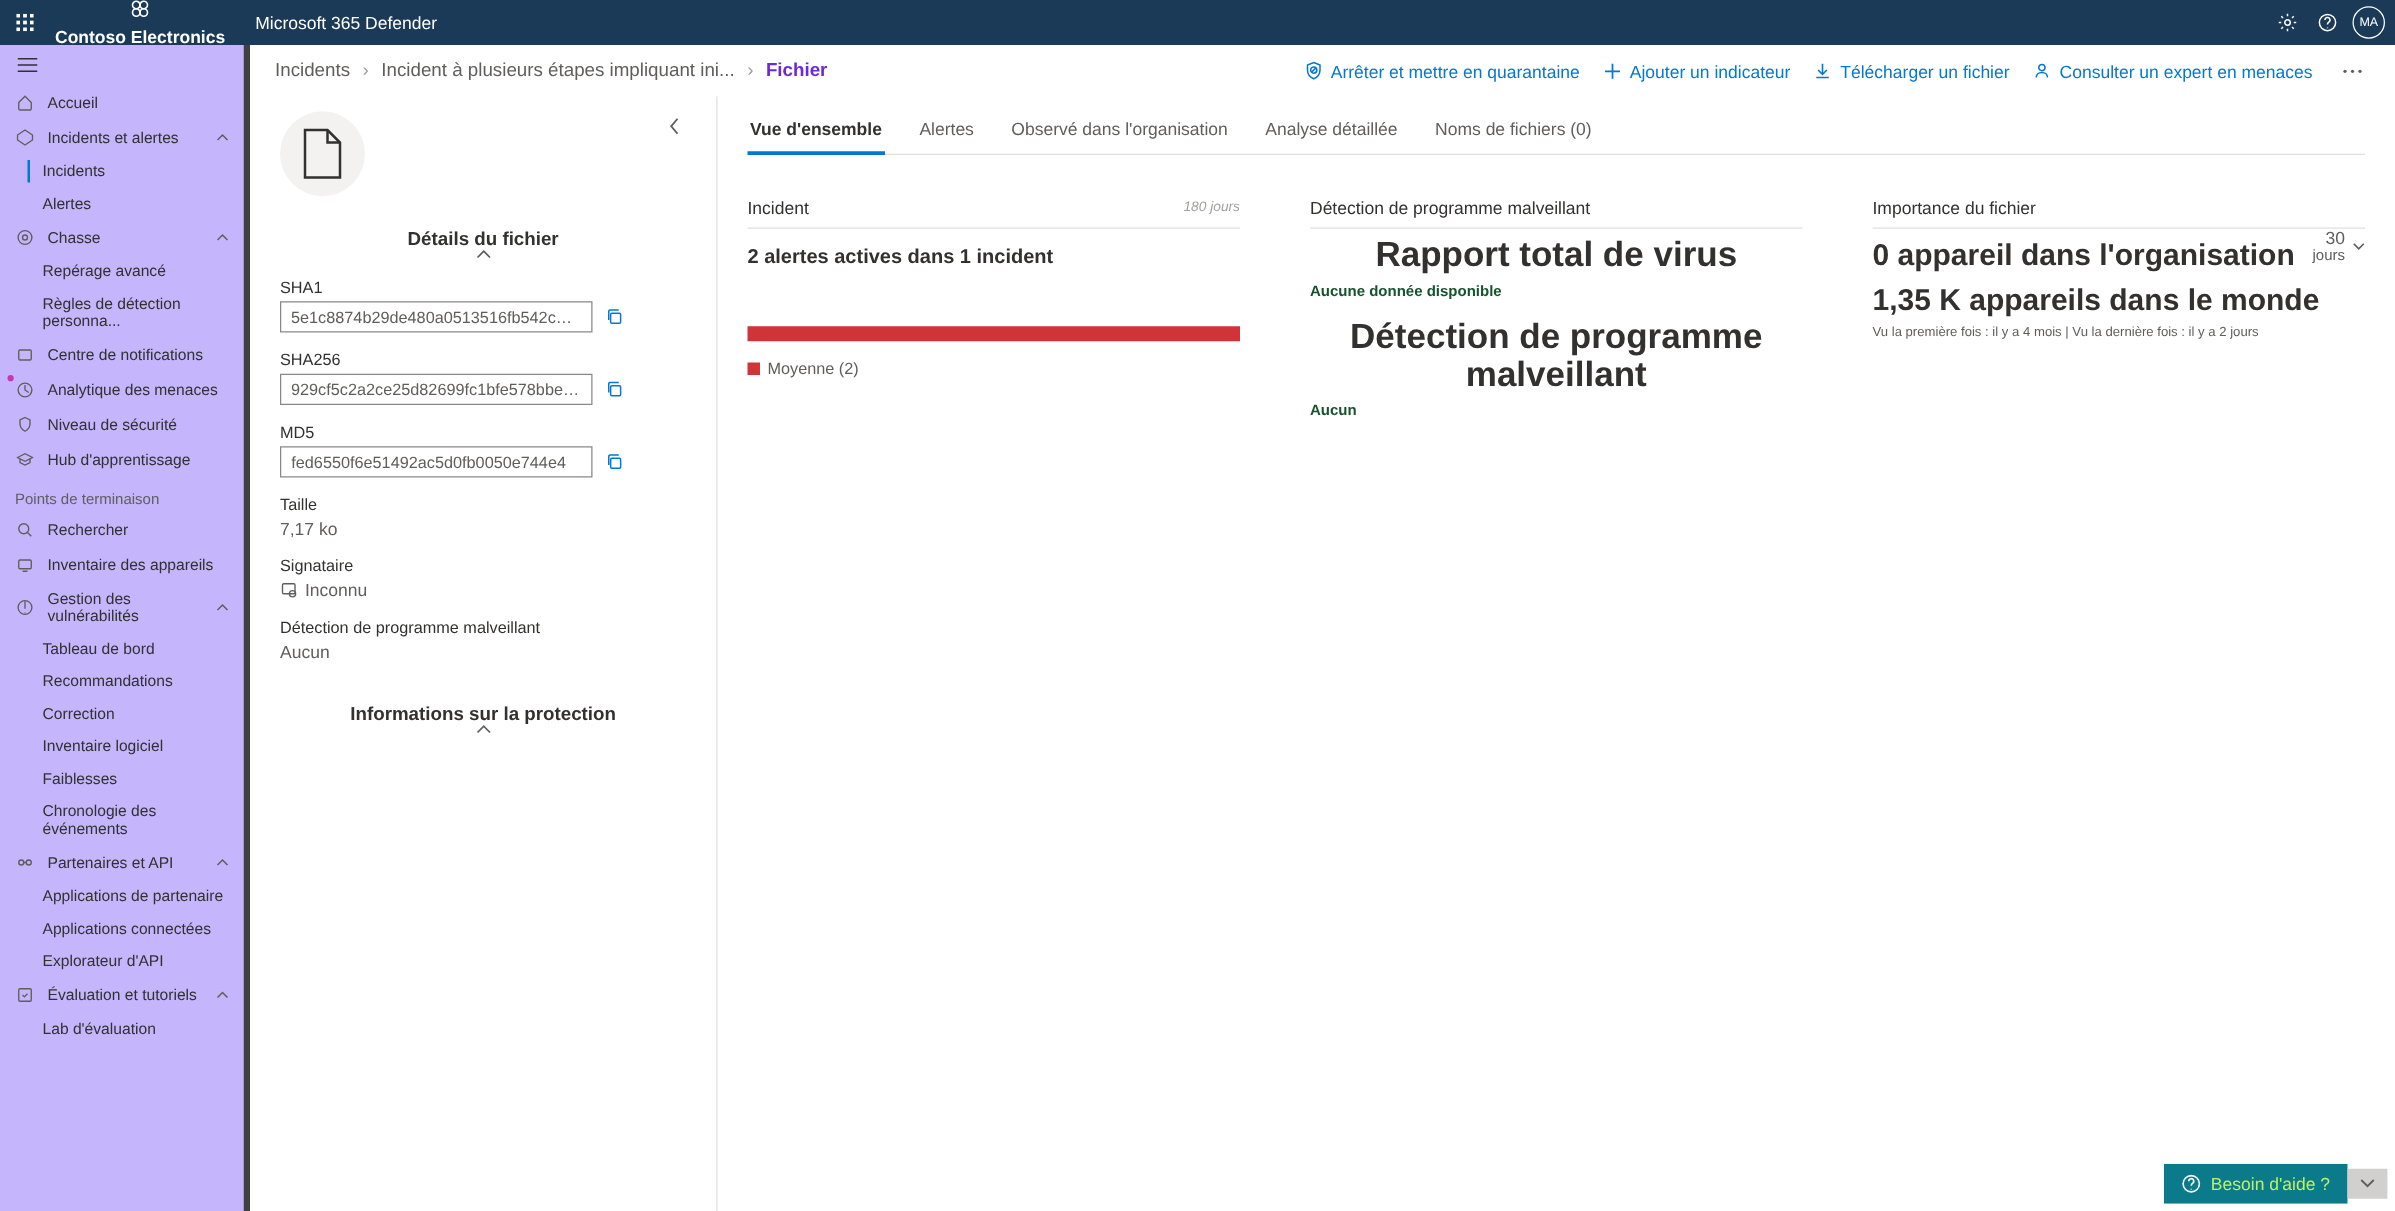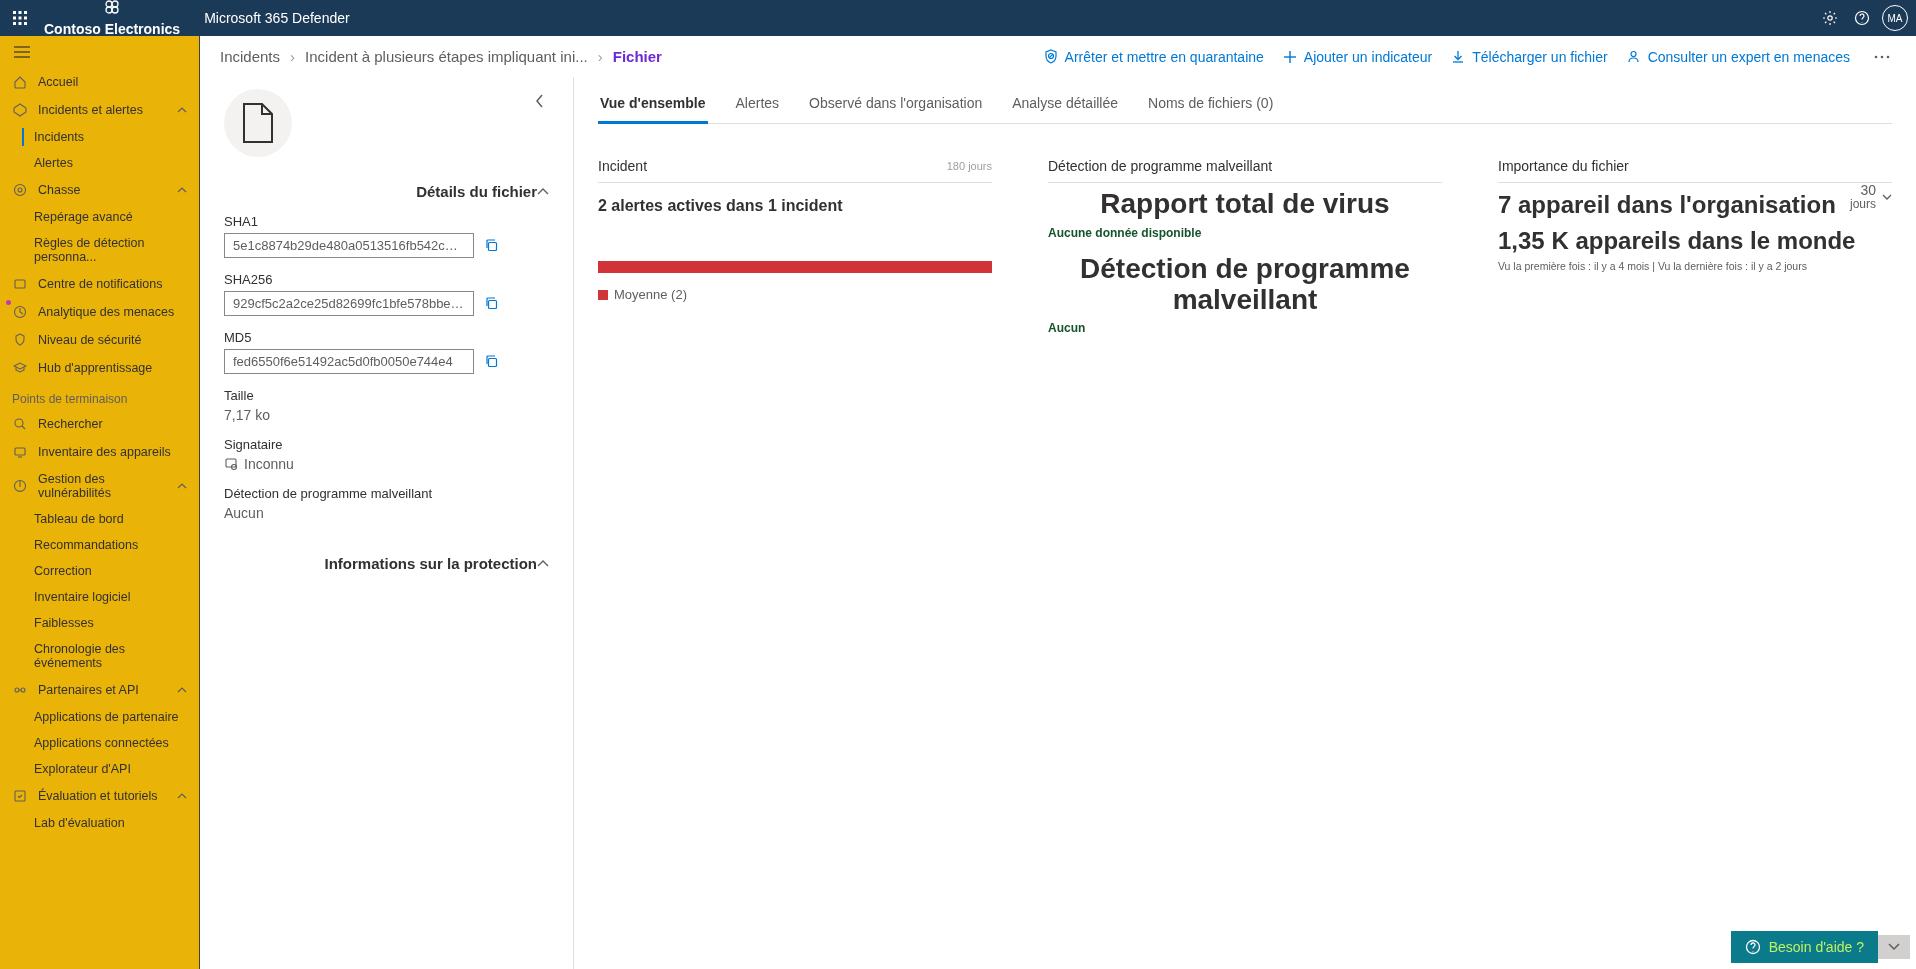--- a/index.html
+++ b/index.html
@@ -11,21 +11,21 @@
 .top-header .org { margin-left: 12px; font-size: 14px; font-weight: 600; display: flex; align-items: center; gap: 6px; flex-direction: column; }
 .top-header .product { margin-left: 24px; font-size: 14px; }
 .top-header .spacer { flex: 1; }
 .top-header .hdr-icon { width: 32px; height: 32px; display: flex; align-items: center; justify-content: center; cursor: pointer; }
 .top-header .avatar { width: 26px; height: 26px; border-radius: 50%; border: 1px solid #fff; display: flex; align-items: center; justify-content: center; font-size: 10px; margin-left: 4px; }
 
 
 .main-wrap { display: flex; height: calc(100vh - 36px); }
 
 
-.left-nav { width: 200px; background: #eab308; border-right: 1px solid #404040; overflow-y: auto; display: flex; flex-direction: column; }
+.left-nav { width: 200px; background: #c4b5fd; border-right: 5px solid #404040; overflow-y: auto; display: flex; flex-direction: column; }
 .left-nav .hamburger { padding: 10px 14px; cursor: pointer; }
 .nav-item { display: flex; align-items: center; padding: 6px 12px; cursor: pointer; font-size: 12.5px; color: #323130; gap: 10px; position: relative; }
 .nav-item.active { position: relative; }
 .nav-item.active::before { content: ''; position: absolute; left: 22px; top: 4px; bottom: 4px; width: 2px; background: #0078d4; }
 .nav-item .nav-icon { width: 16px; height: 16px; flex-shrink: 0; display: flex; align-items: center; justify-content: center; color: #605e5c; }
 .nav-item.sub { padding-left: 34px; }
 .nav-item .chev { margin-left: auto; color: #605e5c; }
 .nav-section { padding: 10px 12px 4px; font-size: 12px; color: #605e5c; }
 
 
@@ -44,41 +44,41 @@
 .more-btn { color: #605e5c; cursor: pointer; padding: 0 6px; }
 
 
 .body-split { flex: 1; display: flex; overflow: hidden; }
 
 
 .details-pane { width: 374px; border-right: 1px solid #e1dfdd; padding: 12px 24px; overflow-y: auto; position: relative; }
 .details-header { display: flex; align-items: flex-start; justify-content: space-between; }
 .file-icon-box { width: 68px; height: 68px; background: #f3f2f1; border-radius: 50%; display: flex; align-items: center; justify-content: center; }
 .collapse-chev { color: #605e5c; cursor: pointer; font-size: 18px; padding: 4px; }
-.section-header { display: flex; align-items: center; justify-content: flex-end; margin-top: 26px; cursor: pointer; }
+.section-header { display: flex; align-items: center; justify-content: space-between; margin-top: 26px; cursor: pointer; flex-direction: column; }
 .section-header h3 { font-size: 15px; font-weight: 600; }
 .field { margin-top: 14px; }
 .field-label { font-size: 13px; color: #323130; margin-bottom: 4px; }
 .field-row { display: flex; align-items: center; gap: 8px; }
 .field-input { flex: 1; max-width: 250px; border: 1px solid #8a8886; padding: 4px 8px; font-size: 13px; color: #605e5c; font-family: inherit; overflow: hidden; text-overflow: ellipsis; white-space: nowrap; }
 .copy-icon { color: #0078d4; cursor: pointer; width: 18px; height: 18px; display: flex; align-items: center; justify-content: center; }
 .field-static { color: #605e5c; font-size: 14px; margin-top: 2px; }
 .field-with-icn { display: flex; align-items: center; gap: 6px; color: #605e5c; }
 
 
 .right-main { flex: 1; overflow-y: auto; padding: 0 24px 8px; }
 .tabs { display: flex; gap: 26px; border-bottom: 1px solid #e1dfdd; margin-top: 8px; }
 .tab { padding: 10px 2px; cursor: pointer; font-size: 14px; color: #605e5c; }
 .tab.active { color: #323130; font-weight: 600; border-bottom: 3px solid #0078d4; margin-bottom: -1px; }
 
 .cards-row { display: flex; gap: 56px; margin-top: 34px; flex-wrap: wrap; }
 .card { flex: 1; min-width: 260px; }
 .card-header { display: flex; align-items: center; justify-content: space-between; border-bottom: 1px solid #e1dfdd; padding-bottom: 8px; }
 .card-title { font-size: 14px; color: #323130; }
-.card-meta { font-size: 11px; color: #a19f9d; }
+.card-meta { font-size: 11px; color: #a19f9d; font-style: italic; }
 .card-big { font-size: 16px; font-weight: 600; margin-top: 14px; }
 .card-hero { font-size: 28px; font-weight: 700; line-height: 1.1; margin-top: 6px; text-align: center; }
 .card-sub { font-size: 12px; color: #14532d; margin-top: 6px; font-weight: 600; }
 .bar-fill { height: 12px; background: #d13438; margin-top: 46px; }
 .legend { display: flex; align-items: center; gap: 6px; margin-top: 14px; font-size: 13px; color: #605e5c; }
 .legend-sw { width: 10px; height: 10px; background: #d13438; }
 .card-hero2 { font-size: 24px; font-weight: 700; line-height: 1.15; margin-top: 8px; }
 .card-tiny { font-size: 10.5px; color: #605e5c; margin-top: 6px; }
 .time-selector { display: flex; align-items: center; gap: 6px; color: #605e5c; cursor: pointer; }
 .time-selector .num { font-size: 14px; }
@@ -514,21 +514,21 @@
             <div class="card-hero" style="margin-top:14px">Détection de programme malveillant</div>
             <div class="card-sub">Aucun</div>
           </div>
 
           <div class="card">
             <div class="card-header">
               <span class="card-title">Importance du fichier</span>
             </div>
             <div class="importance-header-row">
               <div style="flex:1">
-                <div class="card-hero2">7 appareil dans l'organisation</div>
+                <div class="card-hero2">0 appareil dans l'organisation</div>
               </div>
               <div class="time-selector">
                 <div style="text-align:right;line-height:1.1">
                   <div class="num">30</div>
                   <div style="font-size:12px">jours</div>
                 </div>
                 <span>
                     <svg width="10" height="6" viewBox="0 0 10 6" fill="none" stroke="#605e5c" stroke-width="1.3">
                       <path d="M1 1l4 4 4-4"></path>
                     </svg>

